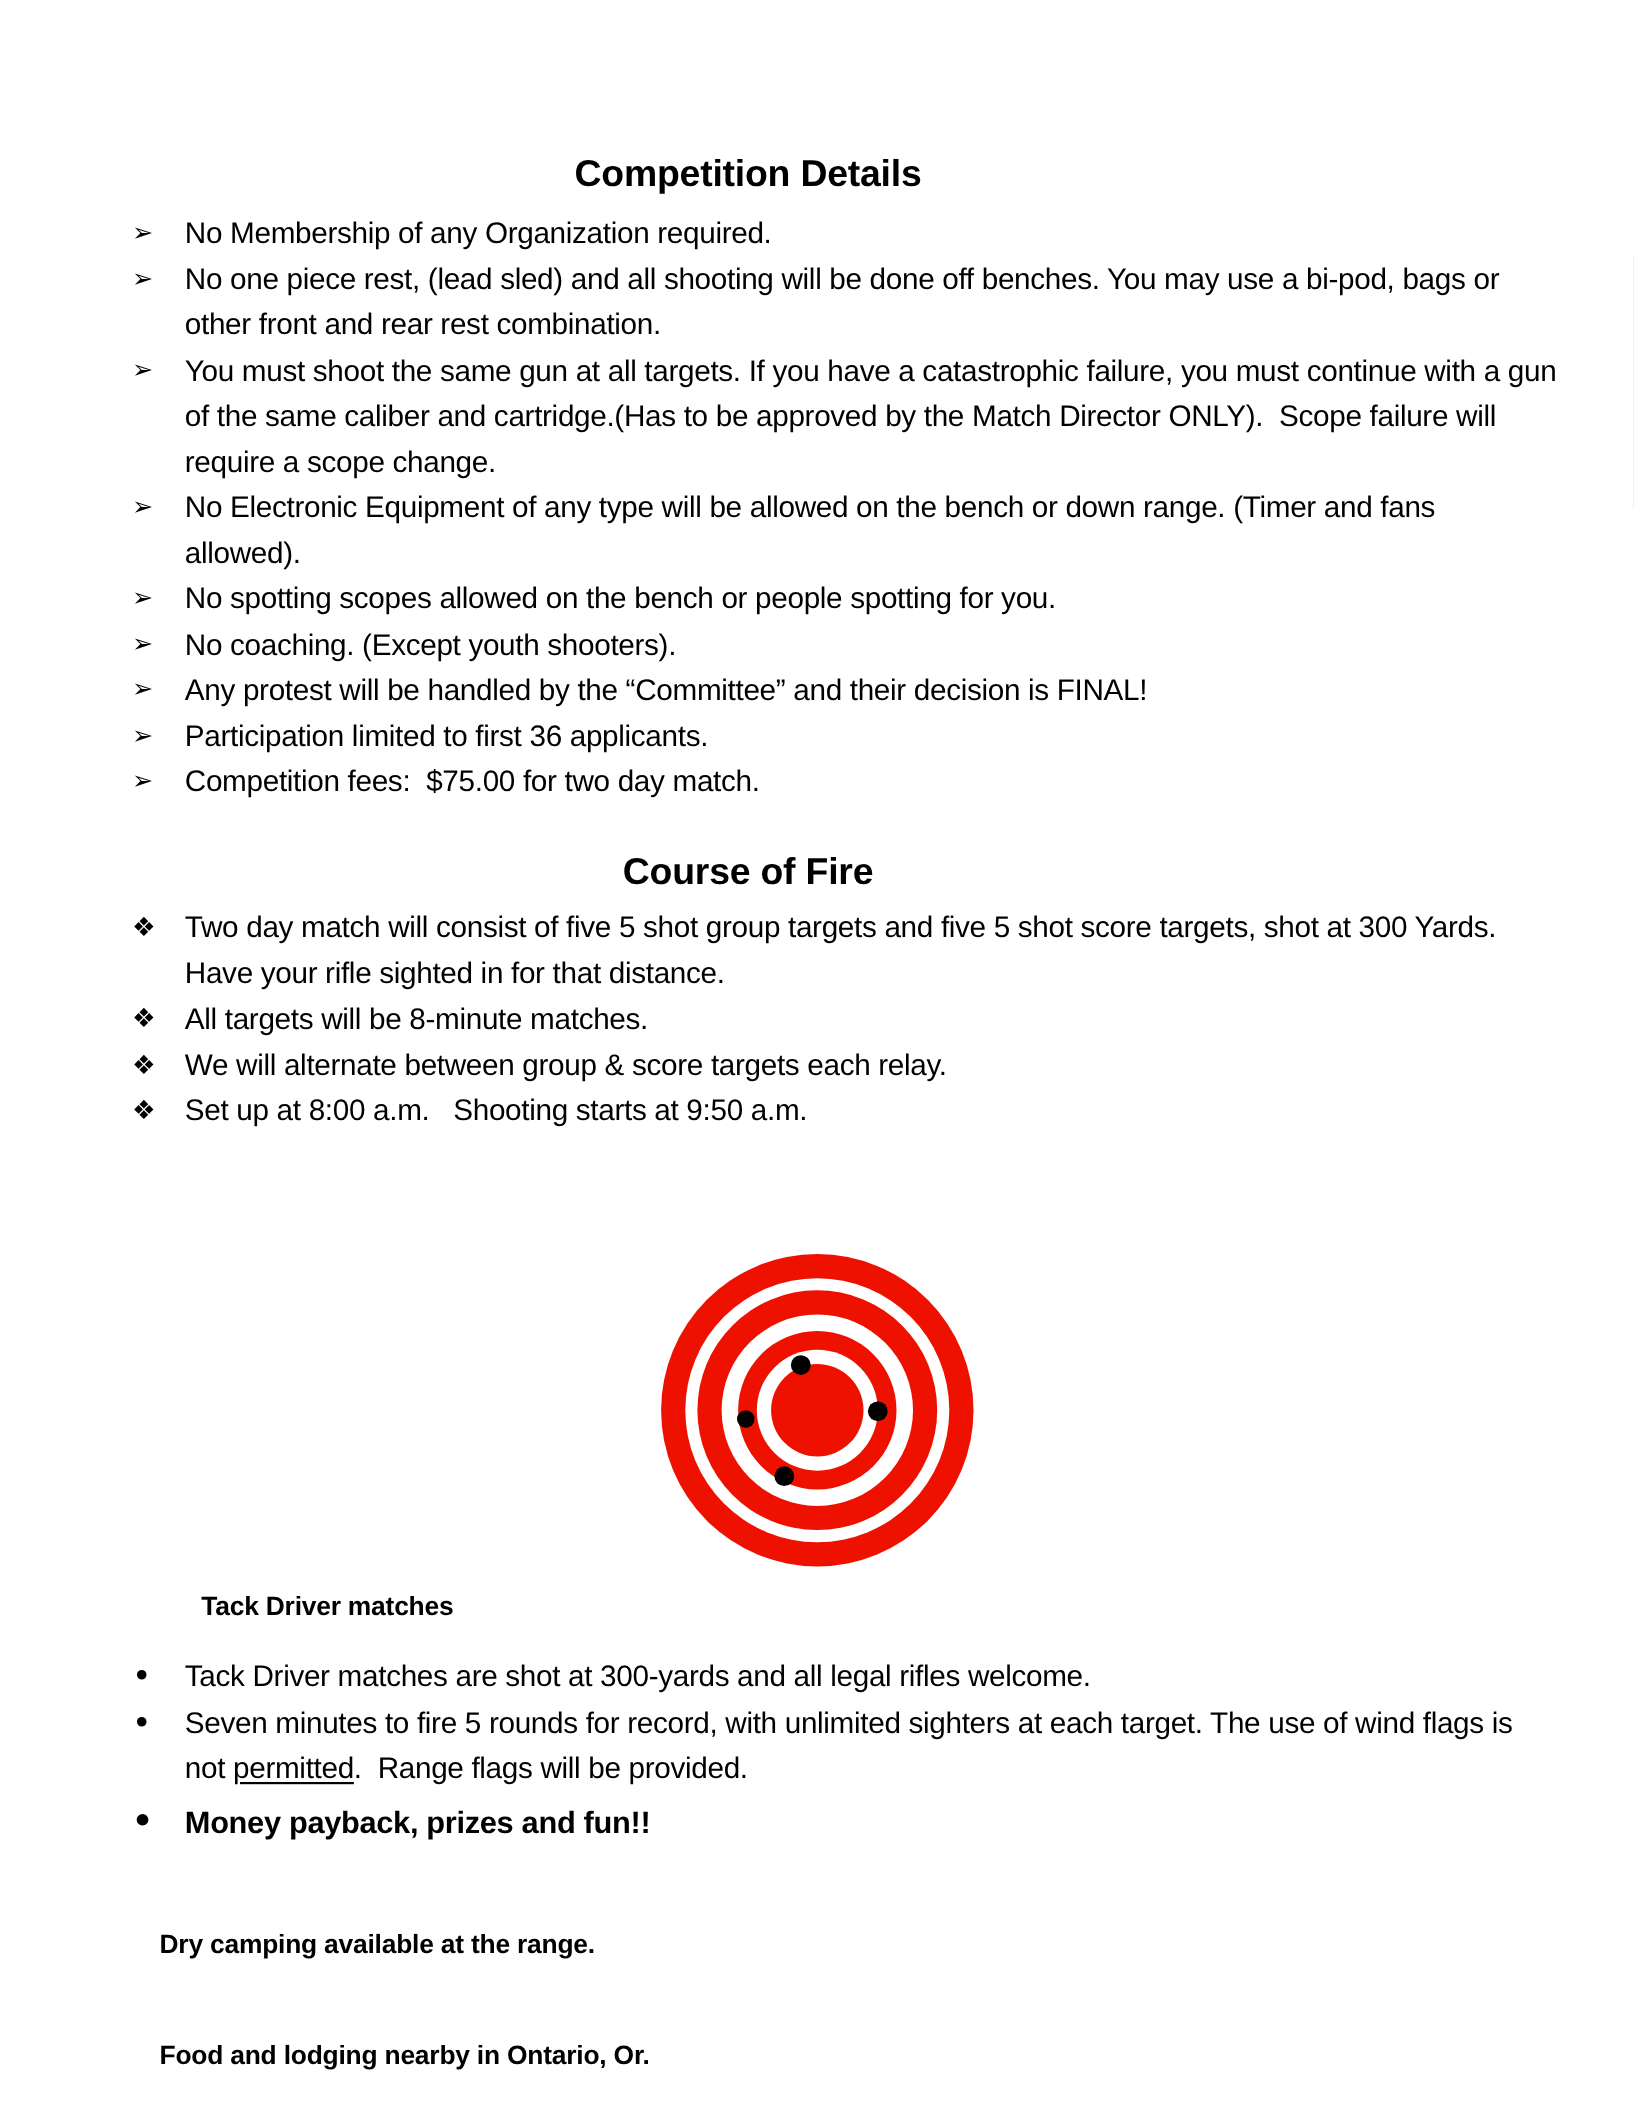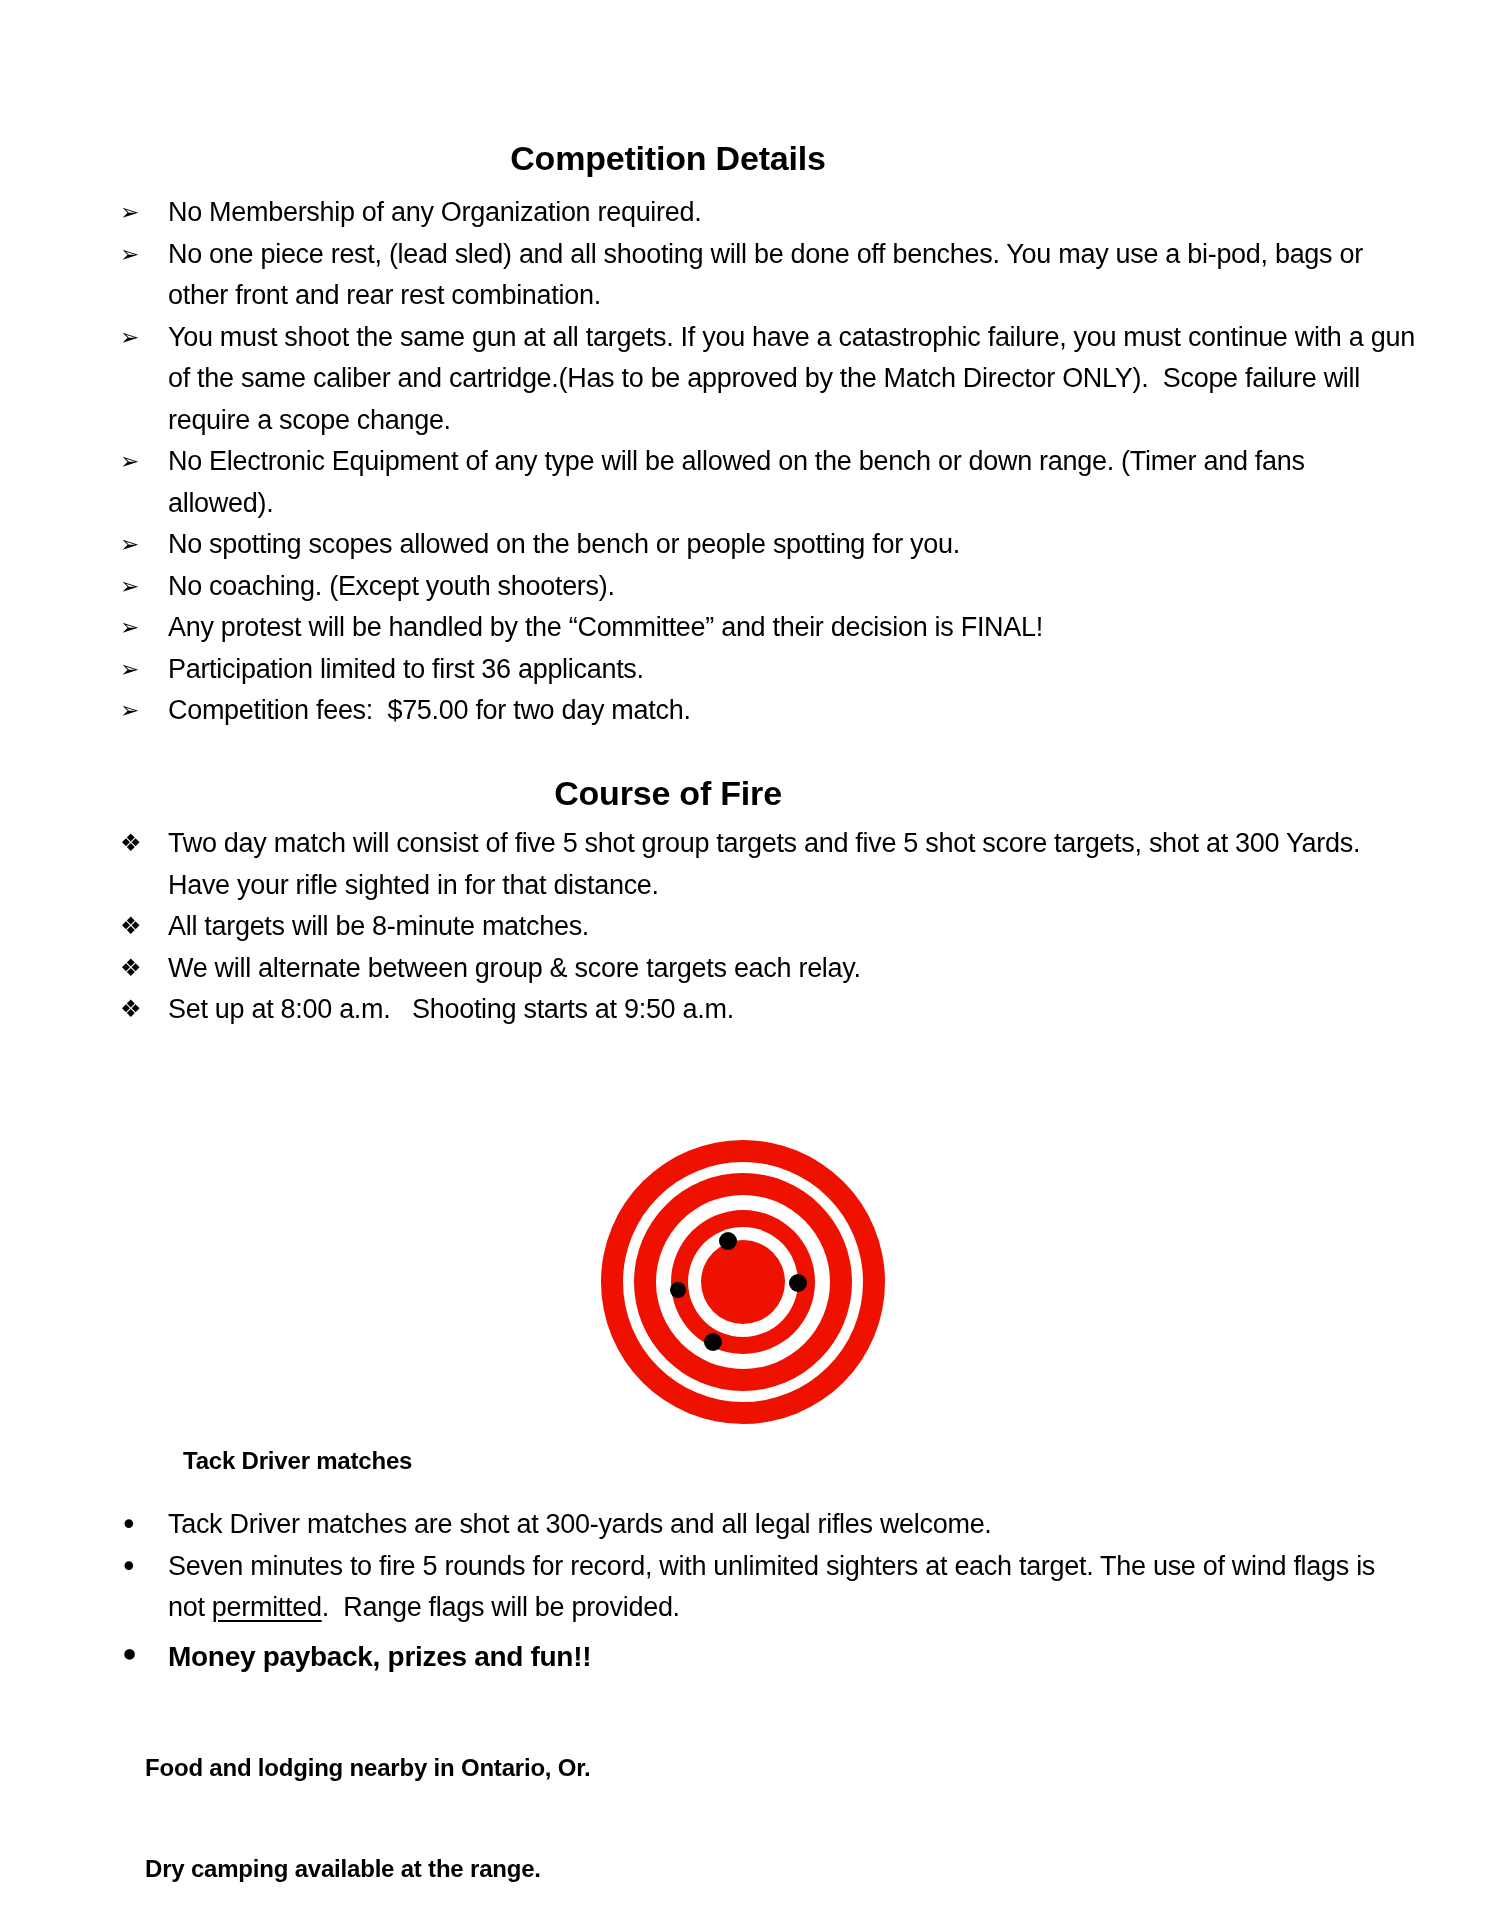--- a/index.html
+++ b/index.html
@@ -6,21 +6,21 @@
   .page{
     position:relative;
     width:1485px;height:1921px;
     margin:0 auto;
     background:#ffffff;
     font-family:"Liberation Sans",sans-serif;
     color:#000;
     overflow:hidden;
   }
   .doc-title{
-    position:absolute;left:0;width:1336px;
+    position:absolute;left:12px;width:1336px;
     text-align:center;
     font-size:34px;font-weight:bold;line-height:44px;
     letter-spacing:-0.2px;
     white-space:pre-wrap;
   }
   #title-competition{top:136px;}
   #title-course{top:771px;}
   .blist{
     position:absolute;left:120px;width:1295px;
     list-style:none;margin:0;padding:0;
@@ -118,17 +118,17 @@
 
   <div id="tack-heading">Tack Driver matches</div>
 
   <ul class="blist" id="list-tack">
     <li><span class="marker dot">•</span><span>Tack Driver matches are shot at 300-yards and all legal rifles welcome.</span></li>
     <li><span class="marker dot">•</span><span>Seven minutes to fire 5 rounds for record, with unlimited sighters at each target. The use of wind flags is not </span><span class="u">permitted</span><span>.  Range flags will be provided.</span></li>
     <li class="money"><span class="marker dot">•</span><span class="money-main">Money payback, prizes and fun</span><span>!!</span></li>
   </ul>
 
   <div id="footer-note">
+    <div>Dry camping available at the range.</div>
     <div>Food and lodging nearby in Ontario, Or.</div>
-    <div>Dry camping available at the range.</div>
   </div>
 
 </div>
 
 </body></html>

